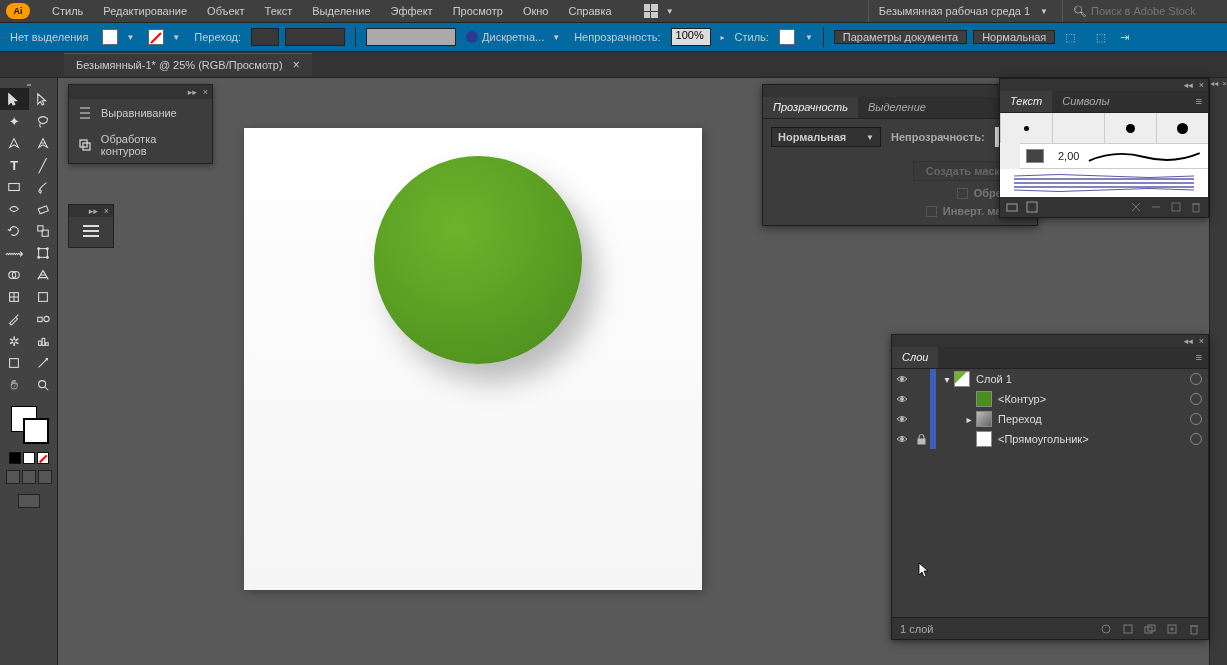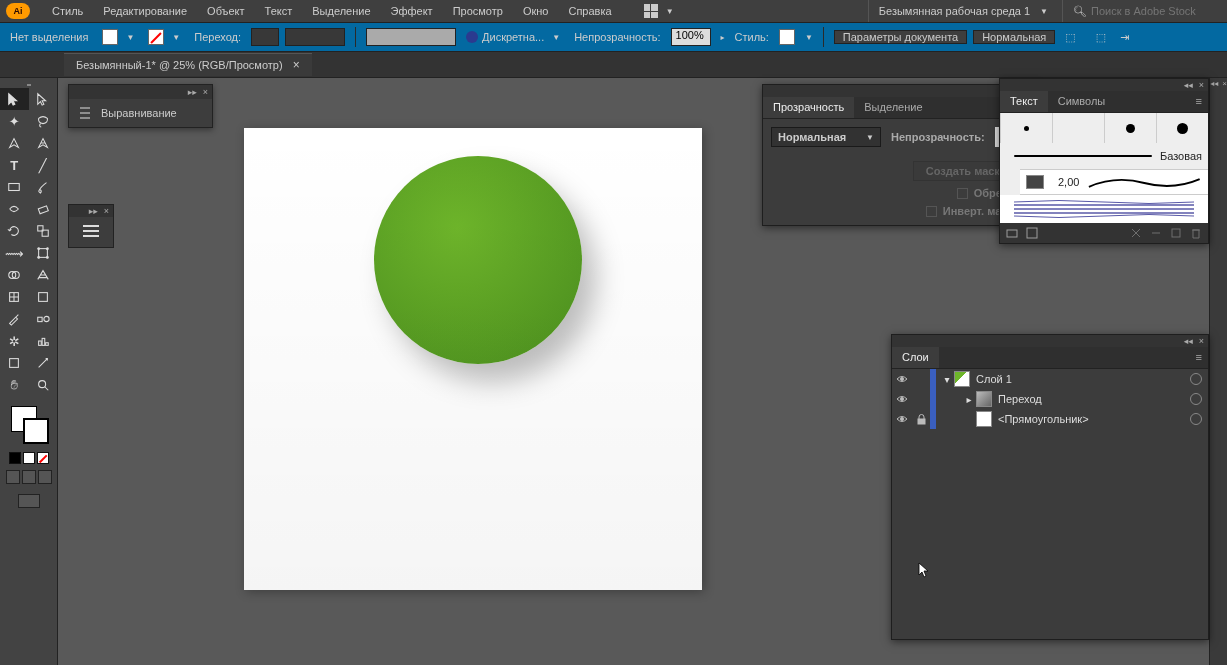--- a/index.html
+++ b/index.html
@@ -80,21 +80,21 @@
   
   .right-strip{position:absolute; right:0; top:0; width:18px; height:100%; background:#3a3a3a; border-left:1px solid #222;}
   .right-strip .ctl{height:10px;display:flex;justify-content:center;align-items:center;gap:4px;padding:2px;}
   .right-strip .ctl span{font-size:8px;color:#aaa;}
 
   
   .panel{position:absolute;background:#3c3c3c;border:1px solid #1e1e1e;box-shadow:0 2px 8px rgba(0,0,0,.5);}
   .panel .phead{height:12px;background:#333;display:flex;justify-content:flex-end;align-items:center;gap:6px;padding:0 4px;}
   .panel .phead span{font-size:9px;color:#aaa;}
   .panel .ptabs{display:flex;background:#2f2f2f;height:22px;align-items:stretch;border-bottom:1px solid #222;}
-  .ptab{padding:4px 10px;color:#aaa;}
+  .ptab{padding:4px 10px;color:#aaa;font-style:italic;}
   .ptab.active{background:#3c3c3c;color:#eee;}
   .ptab-menu{margin-left:auto;padding:4px 6px;color:#aaa;}
 
   
   .trans-panel{left:762px; right:auto; top:6px; width:276px;}
   .trans-body{padding:8px;font-weight:bold;}
   .trans-row{display:flex;align-items:center;gap:10px;}
   .blend-sel{flex:0 0 110px;height:20px;background:#323232;border:1px solid #1a1a1a;display:flex;align-items:center;padding:0 6px;justify-content:space-between;}
   .opac-lbl{color:#aaa;}
   .opac-val{width:44px;height:20px;background:#ddd;color:#000;display:flex;align-items:center;padding:0 4px;}
@@ -380,20 +380,29 @@
         <span>×</span>
       </div>
     <div class="panel-row">
       <div class="picon">
           <svg viewBox="0 0 14 14">
             <path d="M2 2h10M2 7h10M2 12h10" stroke="#ddd"></path>
           </svg>
         </div>
       <span>Выравнивание</span>
     </div>
+    <div class="panel-row">
+      <div class="picon">
+          <svg viewBox="0 0 14 14">
+            <rect x="2" y="2" width="7" height="7"></rect>
+            <rect x="5" y="5" width="7" height="7"></rect>
+          </svg>
+        </div>
+      <span>Обработка контуров</span>
+    </div>
   </div>
 
   <div class="small-panel">
     <div class="panel-titlebar">
         <span>▸▸</span>
         <span>×</span>
       </div>
     <div class="hamburger">
         <span></span>
         <span></span>
@@ -461,24 +470,20 @@
         <div class="brush-cell">
             <div class="dot" style="width:5px;height:5px;"></div>
           </div>
         <div class="brush-cell"></div>
         <div class="brush-cell">
             <div class="dot" style="width:9px;height:9px;"></div>
           </div>
         <div class="brush-cell">
             <div class="dot" style="width:11px;height:11px;"></div>
           </div>
-      </div>
-      <div class="brush-row2">
-        <div class="line"></div>
-        <span>Базовая</span>
       </div>
       <div class="brush-row3">
         <div class="thumb"></div>
         <span>2,00</span>
         <div class="curve"><svg viewBox="0 0 120 18">
               <path d="M2 14 Q30 2 60 10 T118 6" stroke="#000" fill="none" stroke-width="2"></path>
             </svg></div>
       </div>
       <div class="brush-row4">
         <svg viewBox="0 0 180 20">
@@ -537,46 +542,81 @@
       <div class="layer-row">
         <div class="vis">
             <svg viewBox="0 0 12 10">
               <path d="M1 5 Q6 0 11 5 Q6 10 1 5"></path>
               <circle cx="6" cy="5" r="1.5" fill="#bbb"></circle>
             </svg>
           </div>
         <div class="lock"></div>
         <div class="sel-col"></div>
         <div class="indent"></div>
-        <div class="twisty">▸</div>
-        <div class="thumb grad"></div>
-        <div class="lname">Переход</div>
+        <div class="twisty"></div>
+        <div class="thumb green"></div>
+        <div class="lname">&lt;Контур&gt;</div>
         <div class="target"></div>
       </div>
       <div class="layer-row">
         <div class="vis">
             <svg viewBox="0 0 12 10">
               <path d="M1 5 Q6 0 11 5 Q6 10 1 5"></path>
               <circle cx="6" cy="5" r="1.5" fill="#bbb"></circle>
             </svg>
           </div>
+        <div class="lock"></div>
+        <div class="sel-col"></div>
+        <div class="indent"></div>
+        <div class="twisty">▸</div>
+        <div class="thumb grad"></div>
+        <div class="lname">Переход</div>
+        <div class="target"></div>
+      </div>
+      <div class="layer-row">
+        <div class="vis">
+            <svg viewBox="0 0 12 10">
+              <path d="M1 5 Q6 0 11 5 Q6 10 1 5"></path>
+              <circle cx="6" cy="5" r="1.5" fill="#bbb"></circle>
+            </svg>
+          </div>
         <div class="lock">
             <svg viewBox="0 0 9 11">
               <rect x="1" y="5" width="7" height="5"></rect>
               <path d="M2 5 V3 a2.5 2.5 0 0 1 5 0 V5" fill="none" stroke="#bbb"></path>
             </svg>
           </div>
         <div class="sel-col"></div>
         <div class="indent"></div>
         <div class="twisty"></div>
         <div class="thumb white"></div>
         <div class="lname">&lt;Прямоугольник&gt;</div>
         <div class="target"></div>
       </div>
     </div>
+    <div class="layers-foot">
+      <div class="status">1 слой</div>
+      <svg class="foot-ic" viewBox="0 0 12 12">
+          <circle cx="6" cy="6" r="4" stroke="#aaa" fill="none"></circle>
+        </svg>
+      <svg class="foot-ic" viewBox="0 0 12 12">
+          <rect x="2" y="2" width="8" height="8" stroke="#aaa" fill="none"></rect>
+        </svg>
+      <svg class="foot-ic" viewBox="0 0 12 12">
+          <rect x="1" y="4" width="7" height="6" stroke="#aaa" fill="none"></rect>
+          <rect x="4" y="2" width="7" height="6" stroke="#aaa" fill="none"></rect>
+        </svg>
+      <svg class="foot-ic" viewBox="0 0 12 12">
+          <rect x="2" y="2" width="8" height="8" stroke="#aaa" fill="none"></rect>
+          <path d="M6 4v4M4 6h4" stroke="#aaa"></path>
+        </svg>
+      <svg class="foot-ic" viewBox="0 0 12 12">
+          <path d="M3 3h6v8H3zM2 3h8" stroke="#aaa" fill="none"></path>
+        </svg>
+    </div>
   </div>
 
   <div class="cursor-arrow">
     <svg viewBox="0 0 12 16">
         <path d="M1 1 L1 13 L4 10 L6 15 L8 14 L6 9 L10 9 Z" fill="#fff" stroke="#000" stroke-width="0.8"></path>
       </svg>
   </div>
 
 </div>
 

